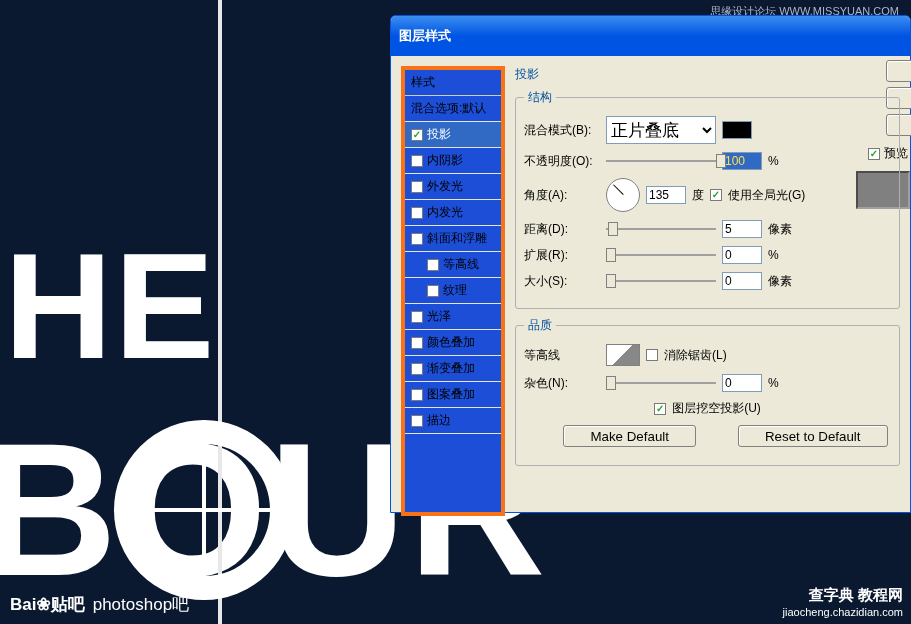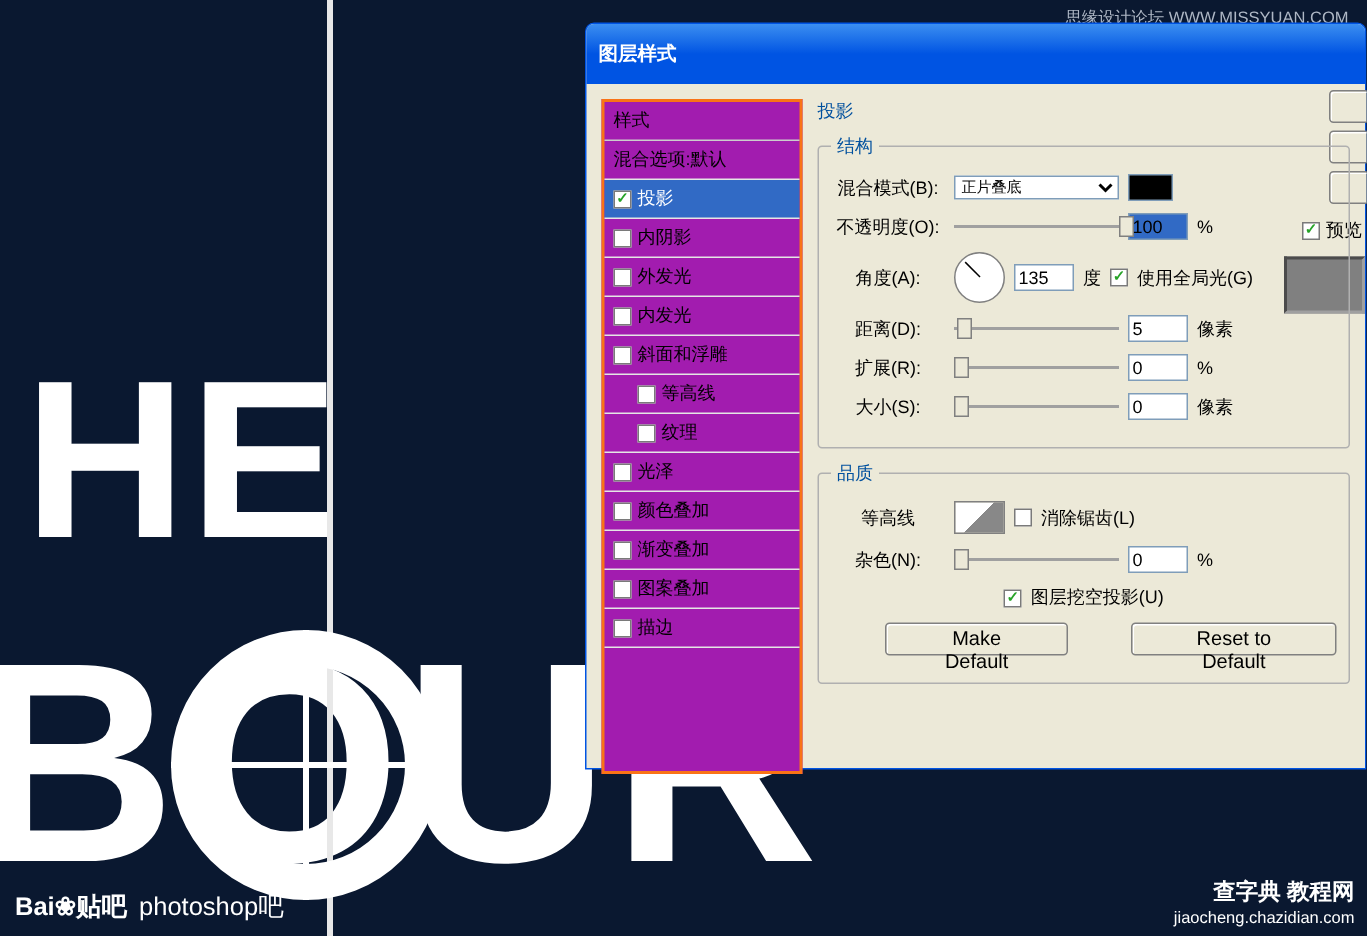--- a/index.html
+++ b/index.html
@@ -1,59 +1,59 @@
 <!DOCTYPE html>
 <html><head>
   <meta charset="utf-8">
   <style>
     * { margin: 0; padding: 0; box-sizing: border-box; font-family: "Microsoft YaHei", SimSun, Arial, sans-serif; }
     body { width: 911px; height: 624px; background: #0a1830; position: relative; overflow: hidden; }
     
     .bg-text { position: absolute; color: #fff; font-weight: bold; font-family: Arial, sans-serif; letter-spacing: 2px; }
-    .bg-the { top: 220px; left: 16px; font-size: 150px; }
+    .bg-the { top: 220px; left: 4px; font-size: 150px; }
     .bg-bour { top: 400px; left: -20px; font-size: 190px; }
     .crosshair-v { position: absolute; left: 218px; top: 0; width: 4px; height: 624px; background: #e8e8e8; }
     .crosshair-o { position: absolute; left: 114px; top: 420px; width: 180px; height: 180px; border: 24px solid #fff; border-radius: 50%; }
     .crosshair-o::before { content: ''; position: absolute; left: 50%; top: -24px; width: 4px; height: 180px; background: #fff; transform: translateX(-50%); }
     .crosshair-o::after { content: ''; position: absolute; top: 50%; left: -24px; height: 4px; width: 180px; background: #fff; transform: translateY(-50%); }
     
     .watermark-tl { position: absolute; top: 4px; right: 12px; color: #aeb7c5; font-size: 11px; }
     .watermark-bl { position: absolute; bottom: 8px; left: 10px; color: #fff; font-size: 17px; display: flex; align-items: center; gap: 8px; }
     .watermark-bl .baidu { font-weight: bold; }
     .watermark-br { position: absolute; bottom: 4px; right: 8px; color: #fff; font-size: 11px; text-align: right; line-height: 1.4; }
     .watermark-br .big { font-size: 15px; font-weight: bold; margin-top: 10px; }
     
     .dialog { position: absolute; left: 390px; top: 15px; width: 521px; height: 498px; background: #ece9d8; border: 1px solid #0054e3; border-radius: 6px 6px 0 0; font-size: 12px; }
     .titlebar { height: 40px; background: linear-gradient(to bottom, #3b8ef0, #0054e3 50%, #0054e3); border-radius: 5px 5px 0 0; display: flex; align-items: center; padding: 0 8px; color: #fff; font-weight: bold; font-size: 13px; }
     
     .content { display: flex; padding: 10px; gap: 10px; height: 470px; }
     
-    .styles-panel { width: 134px; border: 2px solid #f97316; background: #a21caf; }
+    .styles-panel { width: 104px; border: 4px solid #f97316; background: #1d4ed8; }
     .styles-header { padding: 4px 6px; border-bottom: 1px solid #ccc; font-weight: normal; }
     .styles-list { }
     .style-item { padding: 4px 6px; border-bottom: 1px solid #e5e5e5; display: flex; align-items: center; gap: 4px; cursor: pointer; }
     .style-item.selected { background: #316ac5; color: #fff; }
     .style-item.indent { padding-left: 22px; }
     .cb { width: 12px; height: 12px; border: 1px solid #7a7a7a; background: #fff; display: inline-flex; align-items: center; justify-content: center; font-size: 10px; line-height: 1; }
     .cb.checked::after { content: '✓'; color: #27a327; font-weight: bold; }
     
     .settings { flex: 1; position: relative; }
     
     fieldset { border: 1px solid #b0b0b0; border-radius: 3px; padding: 10px 8px 10px 8px; margin-bottom: 8px; }
     legend { color: #00509e; padding: 0 4px; }
     
     .row { display: flex; align-items: center; margin-bottom: 8px; gap: 6px; }
-    .row label { min-width: 76px; text-align: center; }
+    .row label { min-width: 76px; text-align: left; }
     .row .unit { width: 28px; }
     
-    select { width: 110px; height: 16px; border: 1px solid #7f9db9; background: #fff; font-size: 10px; }
+    select { width: 110px; height: 28px; border: 1px solid #7f9db9; background: #fff; font-size: 17px; }
     .color-swatch { width: 30px; height: 18px; background: #000; border: 1px solid #7f9db9; }
     
     input[type="text"] { width: 40px; height: 18px; border: 1px solid #7f9db9; padding: 0 2px; font-size: 12px; text-align: left; }
-    input.hl { background: #316ac5; color: #000000; }
+    input.hl { background: #316ac5; color: #fde047; }
     
     .slider { flex: 1; height: 16px; position: relative; max-width: 110px; }
     .slider::before { content: ''; position: absolute; left: 0; right: 0; top: 7px; height: 2px; background: #a0a0a0; }
     .slider-thumb { position: absolute; top: 1px; width: 10px; height: 14px; background: #ece9d8; border: 1px solid #808080; }
     
     .angle-dial { width: 34px; height: 34px; border: 1px solid #808080; border-radius: 50%; background: #fff; position: relative; }
     .angle-dial::after { content: ''; position: absolute; left: 50%; top: 50%; width: 14px; height: 1px; background: #000; transform-origin: 0 0; transform: rotate(-135deg); }
     
     .contour { width: 34px; height: 22px; border: 1px solid #808080; background: linear-gradient(135deg, #fff 49%, #888 50%); }
     

